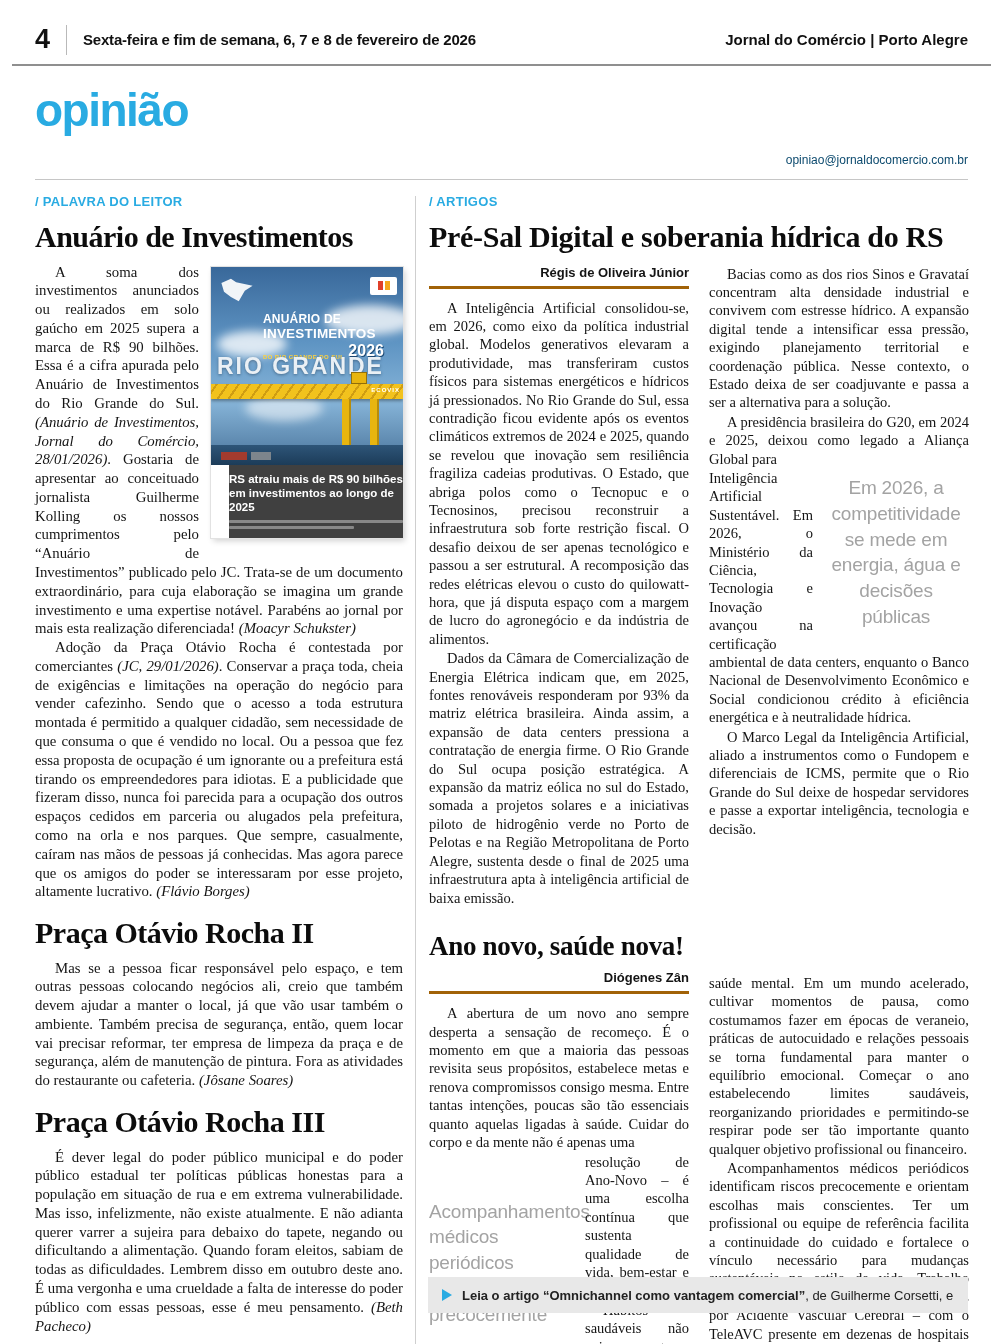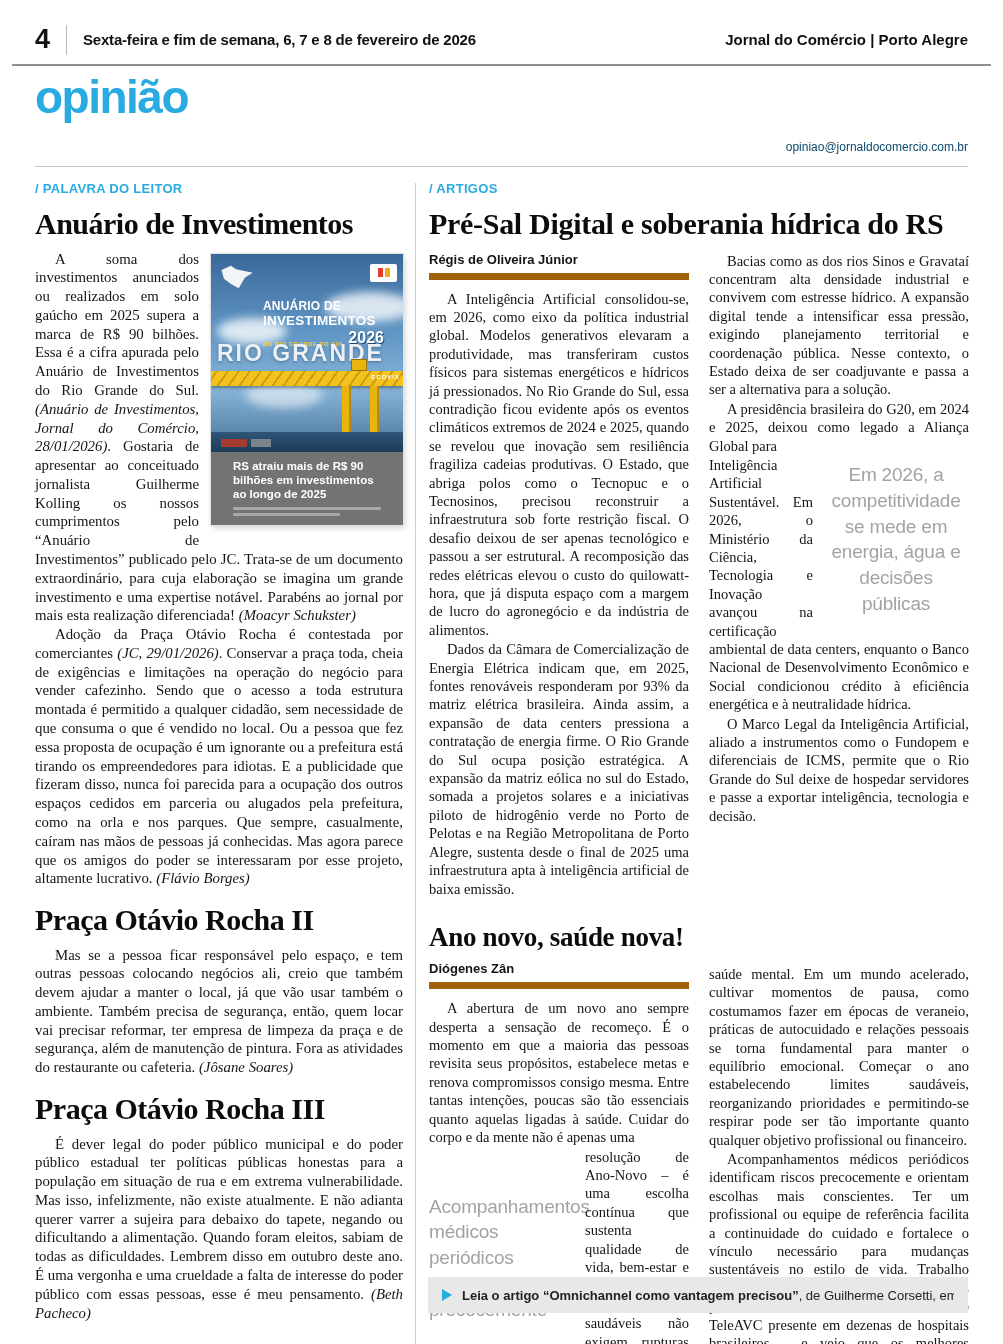--- a/index.html
+++ b/index.html
@@ -10,21 +10,21 @@
     font-family:"Liberation Sans", sans-serif; color:#111;
   }
   
   .topbar { display:flex; align-items:center; padding:24px 35px 9px 35px; }
   .tb-num { font:700 27px "Liberation Sans", sans-serif; }
   .tb-div { width:1px; height:30px; background:#b9b9b9; margin:0 16px; }
   .tb-date { font:700 15px "Liberation Sans", sans-serif; letter-spacing:-.2px; }
   .tb-brand { margin-left:auto; font:700 15px "Liberation Sans", sans-serif; }
   .rule1 { border-top:2px solid #8f8f8f; margin:0 12px; }
   
-  .masthead { position:relative; height:92px; padding:8px 35px 0; }
+  .masthead { position:relative; height:92px; padding:8px 35px 0;margin-top:13px; }
   .mast-title { font:700 46px/1 "Liberation Sans", sans-serif; color:#29abe2; letter-spacing:-1.5px; }
   .mast-email { position:absolute; right:35px; bottom:4px; font:400 12px "Liberation Sans", sans-serif; color:#0c4a6e; text-decoration:none; }
   .rule2 { border-top:1px solid #c6c6c6; margin:8px 35px 0; }
   
   .content { display:flex; padding:12px 35px 0; }
   .left-col { width:368px; flex:none; }
   .v-div { width:1px; background:#cfcfcf; margin:4px 13px 0 12px; align-self:stretch; }
   .right-region { flex:1; min-width:0; }
   .section-label { font:700 13px "Liberation Sans", sans-serif; color:#29abe2; letter-spacing:.3px; margin:2px 0 12px; }
   
@@ -57,28 +57,28 @@
   .crane-beam { position:absolute; left:0; right:0; top:117px; height:15px;
     background:repeating-linear-gradient(-55deg,#f2c21d 0 7px,#cf9d12 7px 9px); box-shadow:0 2px 3px rgba(0,0,0,.35); }
   .crane-cab { position:absolute; right:36px; top:105px; width:16px; height:12px; background:#e8b50f; border:1px solid #93700a; }
   .crane-leg  { position:absolute; width:9px; height:52px; background:#e8b50f; box-shadow:inset -2px 0 0 #b68c0c; }
   .leg1 { right:24px; top:132px; } .leg2 { right:52px; top:132px; }
   .ecovix-tag { position:absolute; right:3px; top:120px; font:700 6px "Liberation Sans", sans-serif; color:#fff; letter-spacing:1px; }
   .water { position:absolute; left:0; right:0; bottom:0; height:20px; background:linear-gradient(180deg,#2e5578,#1c3c59); }
   .ctr { position:absolute; bottom:5px; height:8px; }
   .ctr1 { left:10px; width:26px; background:#a33b2e; }
   .ctr2 { left:40px; width:20px; background:#7d858c; }
-  .cover-caption { background:#737373; padding:7px 22px 9px; }
+  .cover-caption { background:#404040; padding:7px 0 9px;margin-left:18px; }
   .caption-main { font:700 11.5px/1.25 "Liberation Sans", sans-serif; color:#fff; }
   .skel { height:3px; background:rgba(255,255,255,.38); margin-top:5px; border-radius:1px; }
   .skel.s2 { width:72%; margin-top:3px; }
   
   .art1-h { font:700 30px/1.05 "Liberation Serif", serif; letter-spacing:-.3px; margin:4px 0 12px; color:#0c0c0c; }
-  .byline { font:700 13px "Liberation Sans", sans-serif; color:#141414; border-bottom:7px solid #a16207;
-    padding-bottom:6px; margin-bottom:10px; }
+  .byline { font:700 13px "Liberation Sans", sans-serif; color:#141414; border-bottom:3px solid #a16207;
+    padding-bottom:6px; margin-bottom:10px;text-align:right; }
   .cols { display:flex; gap:20px; }
   .col { width:260px; flex:none; }
   .art p { font:400 14.5px/1.27 "Liberation Serif", serif; text-align:justify; text-indent:18px; color:#141414; margin:0 0 1px; }
   .art p.cont { text-indent:0; }
   .pq { font:400 19px/1.36 "Liberation Sans", sans-serif; color:#a3a3a3; letter-spacing:-.2px; }
   .pq-right { float:right; width:146px; margin-left:10px; min-height:178px; text-align:center; }
   .pq-right .pq-inner { margin-top:6px; }
   .pq-left { float:left; width:146px; margin-right:10px; min-height:198px; }
   .pq-left .pq-inner { margin-top:46px; }
   .credit { font:italic 400 15px/1.3 "Liberation Serif", serif; text-align:right; margin-top:18px; color:#141414; }
@@ -225,16 +225,16 @@
             <p>Acompanhamentos médicos periódicos identificam riscos precocemente e orientam escolhas mais conscientes. Ter um profissional ou equipe de referência facilita a continuidade do cuidado e fortalece o vínculo necessário para mudanças sustentáveis no estilo de vida. Trabalho diariamente para reduzir mortes e sequelas por Acidente Vascular Cerebral – com o TeleAVC presente em dezenas de hospitais brasileiros – e vejo que os melhores desfechos começam muito antes da emergência: partem da prevenção como hábito.</p>
 
           </div>
         </div>
       </article>
     </div>
   </div>
 
   <div class="link-bar">
     <span class="arrow-icon"></span>
-    <span class="lb-text"><span class="lb-b">Leia o artigo </span><span class="lb-b">“Omnichannel como vantagem precisou”</span><span>, de Guilherme Corsetti, em </span></span>
+    <span class="lb-text"><span class="lb-b">Leia o artigo </span><span class="lb-b">“Omnichannel como vantagem comercial”</span><span>, de Guilherme Corsetti, em </span></span>
   </div>
 
 </div>
 
 </body></html>

